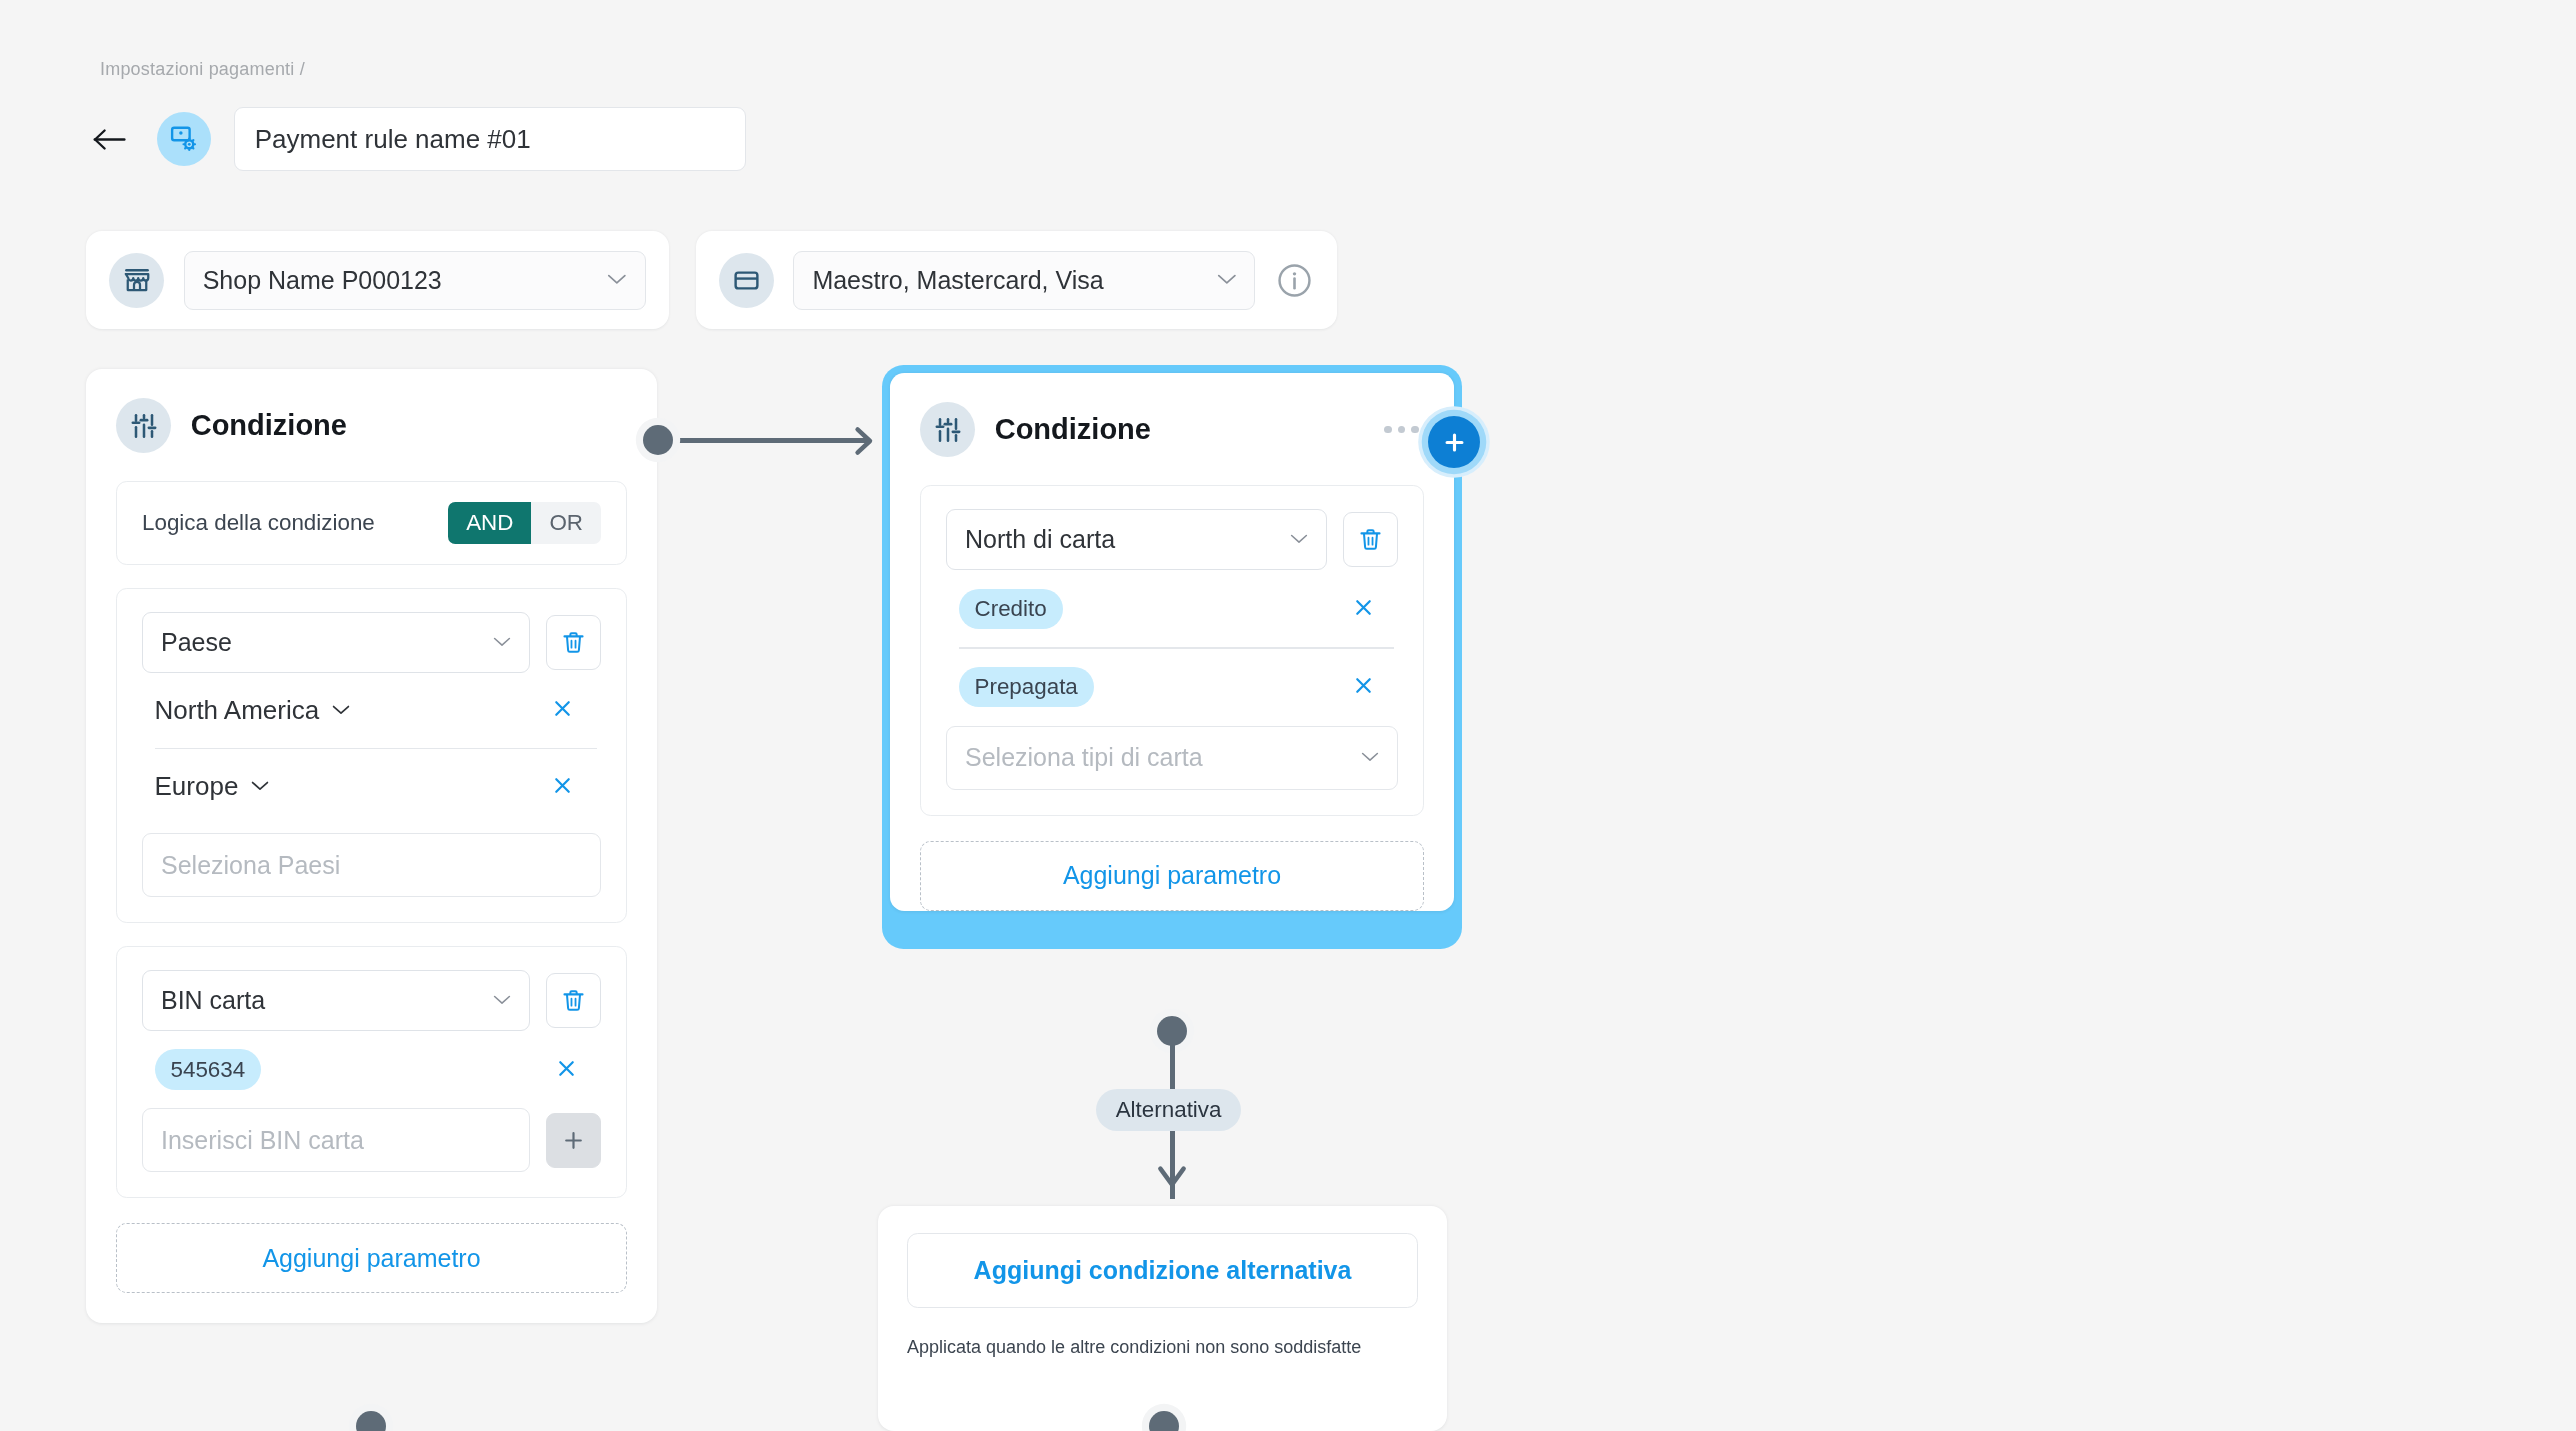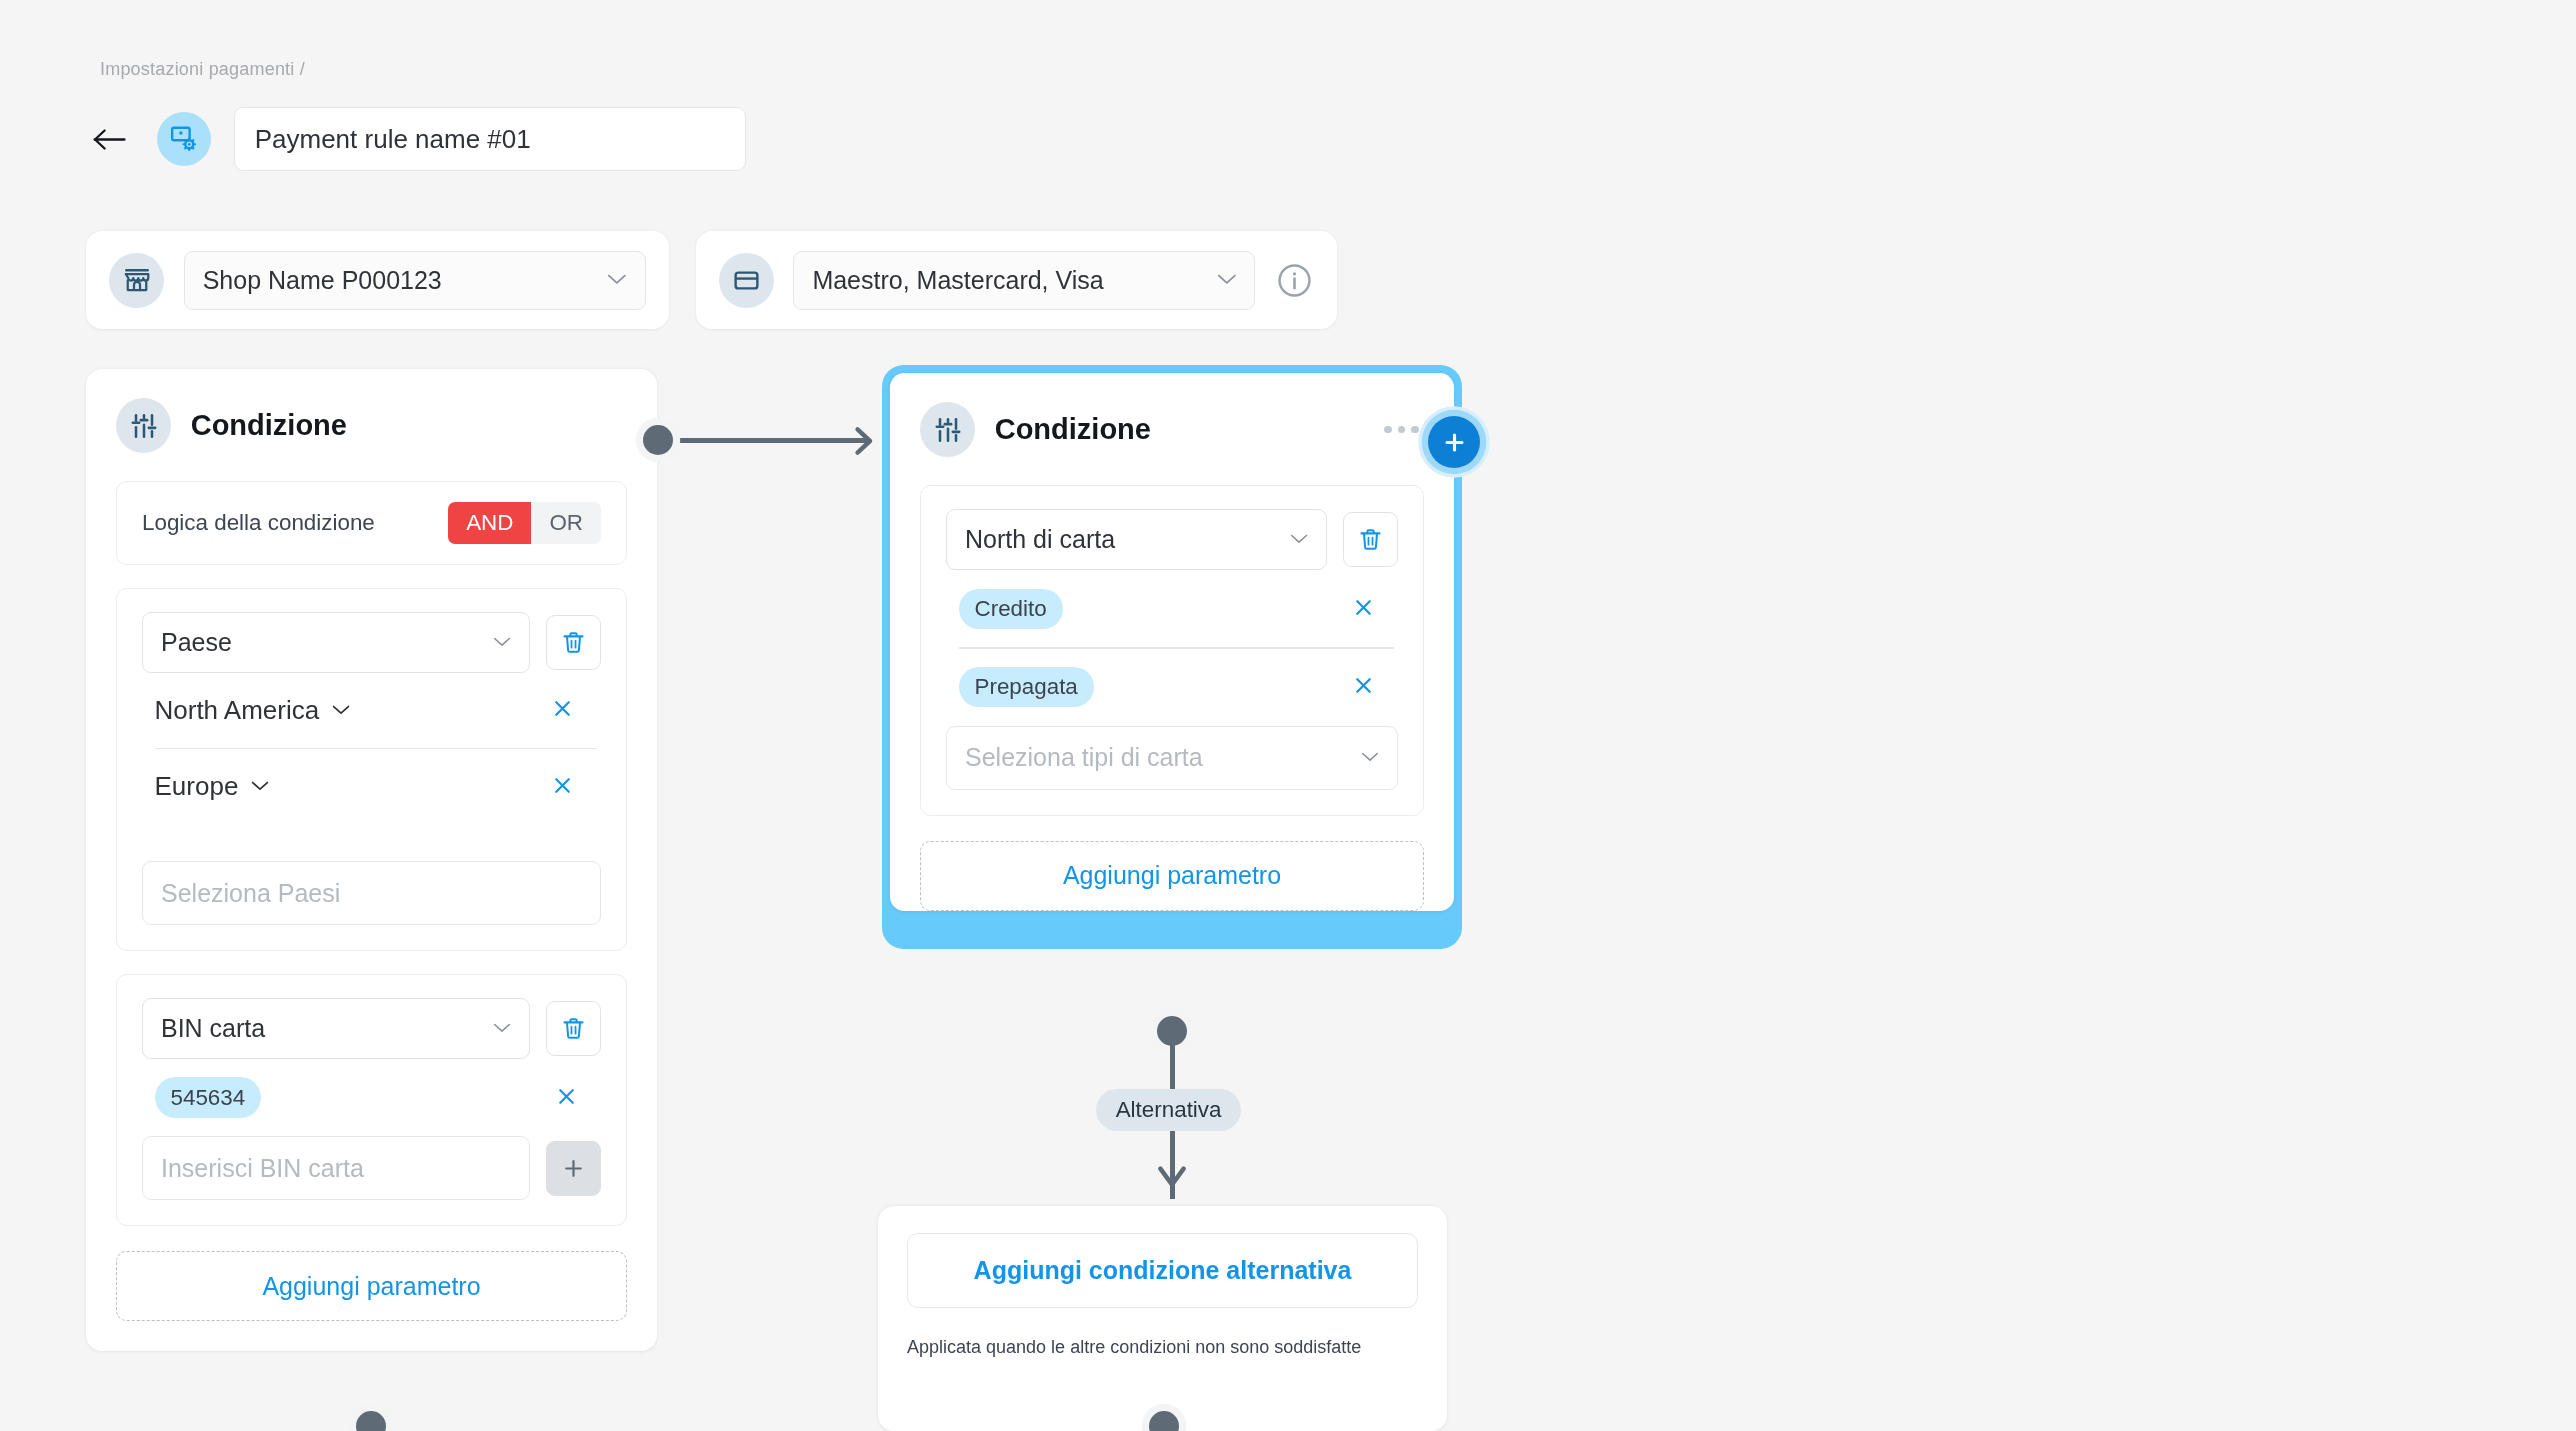--- a/index.html
+++ b/index.html
@@ -95,21 +95,21 @@
   .group {
     margin: 23px 30px 0 30px; border: 1.3px solid #e9ecef; border-radius: 10.7px;
     padding: 23px 25px 25px 25px;
   }
   .group.logic { display:flex; align-items:center; padding: 19.7px 25px; }
   .logic-label { font-size: 22.4px; color: #3c4550; }
   .seg {
     margin-left: auto; display: flex; background: #f1f3f5; border-radius: 7.2px; overflow: hidden;
   }
   .seg span { padding: 8px 18px; font-size: 22.4px; color: #5b646e; cursor: pointer; }
-  .seg span.on { background: #ef4444; color: #ffffff; font-weight: 400; }
+  .seg span.on { background: #0f766e; color: #ffffff; font-weight: 400; }
 
   .param-row { display: flex; align-items: center; gap: 16px; }
   .dropdown {
     flex: 1; height: 61px; border: 1.3px solid #dfe3e8; border-radius: 9px;
     display: flex; align-items: center; padding: 0 18px; cursor: pointer;
   }
   .dropdown .txt { font-size: 25px; color: #2f3338; }
   .dropdown .txt.ph { color: #b5bac0; }
   .dropdown .chev { margin-left: auto; }
   .icon-btn {
@@ -322,21 +322,21 @@
               <path d="M2 3 L11 11 L20 3" stroke="#2f3338" stroke-width="2.1" fill="none" stroke-linecap="round" stroke-linejoin="round"></path>
             </svg>
         </span>
         <span class="x">
           <svg width="23" height="23" viewBox="0 0 24 24">
             <path d="M5.5 5.5 L18.5 18.5 M18.5 5.5 L5.5 18.5" stroke="#1295e8" stroke-width="2.3" stroke-linecap="round"></path>
           </svg>
         </span>
       </div>
 
-      <div style="margin-top:37px" class="input-row">
+      <div style="margin-top:9px" class="input-row">
         <div class="text-input">Seleziona Paesi</div>
       </div>
     </div>
 
     <div class="group">
       <div class="param-row">
         <div class="dropdown">
           <span class="txt">BIN carta</span>
           <span class="chev">
             <svg width="18" height="11.6" viewBox="0 0 22 14">

